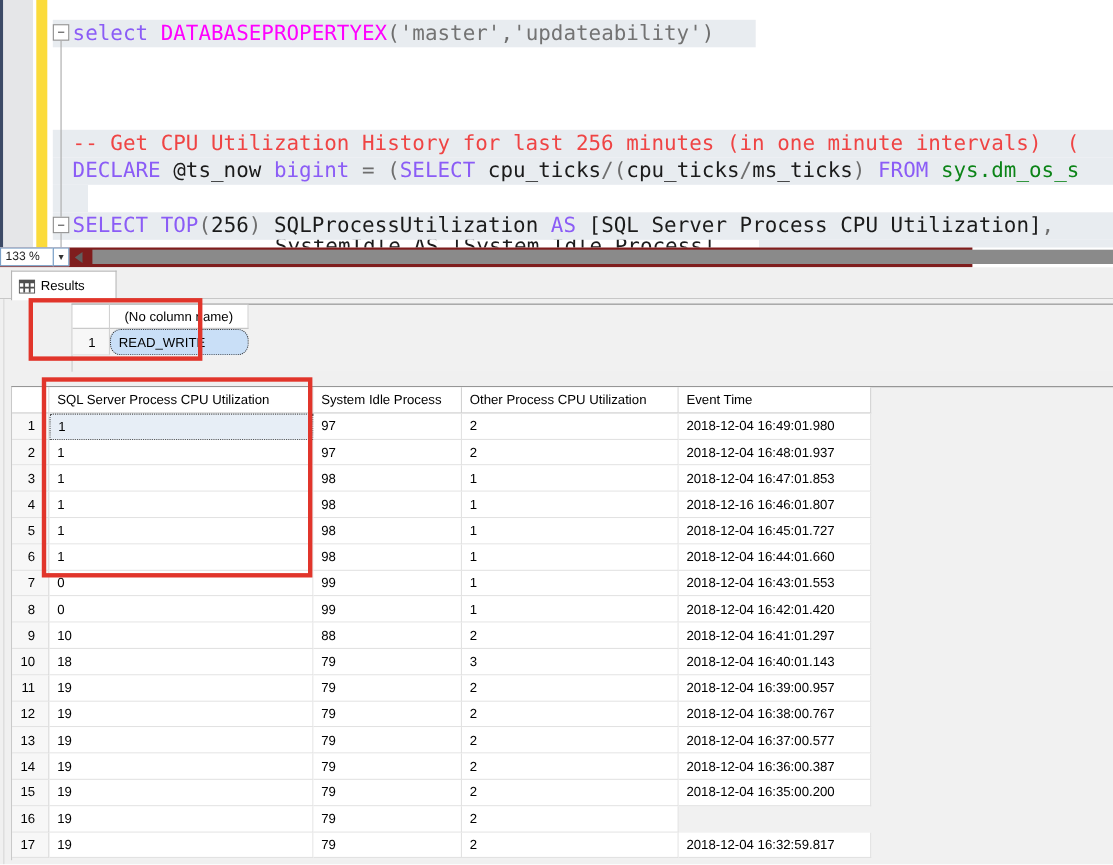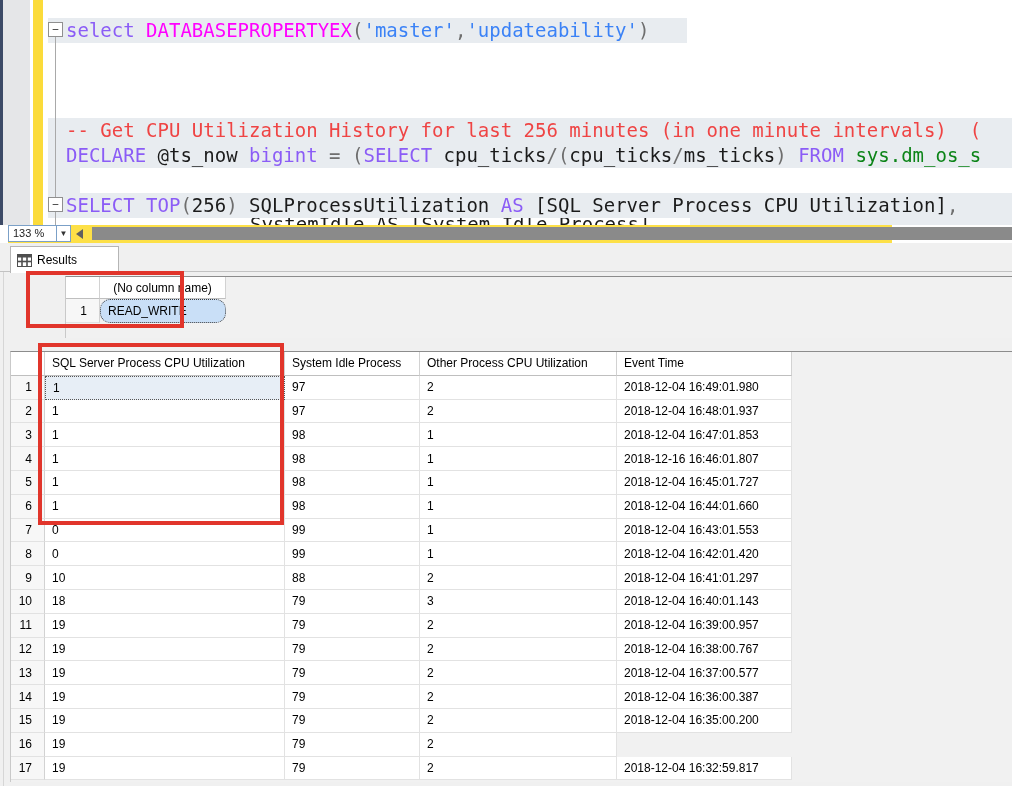--- a/index.html
+++ b/index.html
@@ -19,50 +19,50 @@
     position:absolute; left:48px; width:15px; height:15px; background:#fff;
     border:1px solid #8f8f8f; color:#444; font:11px/13px "DejaVu Sans Mono", monospace;
     text-align:center;
   }
   .ed-text {
     position:absolute; left:66px; height:25px; line-height:25px; white-space:pre;
     font-family:"DejaVu Sans Mono", monospace; font-size:19px; letter-spacing:0px;
   }
   .kw  { color:#8b5cf6; }
   .fn  { color:#ff00ff; }
-  .str { color:#3b82f6; }
+  .str { color:#737373; }
   .com { color:#ef4444; }
   .sys { color:#0c8418; }
   .op  { color:#6e6e6e; }
   .id  { color:#1b1b1b;margin-top:36px; }
   .partial-clip { position:absolute; left:66px; top:218px; width:640px; height:7px; overflow:hidden; }
   .partial-clip .ed-inner {
     display:block; margin-top:-6px; padding-left:184px; white-space:pre; color:#1b1b1b;
     font-family:"DejaVu Sans Mono", monospace; font-size:19px; line-height:25px;
   }
   
-  .hscroll { position:absolute; left:8px; top:225px; width:884px; height:18px; background:#fde047; }
+  .hscroll { position:absolute; left:0; top:225px; width:884px; height:18px; background:#7f1d1d; }
   .zoom-combo {
     position:absolute; left:0; top:0; width:49px; height:17px; background:#fff;
     border:1px solid #7ba0c7; font-size:11px; line-height:15px; padding-left:4px; color:#222;
   }
   .zoom-drop {
     position:absolute; left:48px; top:0; width:15px; height:17px; background:#fff;
     border:1px solid #7ba0c7; font-size:8px; line-height:15px; text-align:center; color:#333;
   }
   .scroll-left-arrow {
     position:absolute; left:68px; top:4px; width:0; height:0;
     border-top:5px solid transparent; border-bottom:5px solid transparent; border-right:7px solid #606060;
   }
   .scroll-thumb { position:absolute; left:84px; top:2px; width:928px; height:13px; background:#8a8a8a; }
   
   .tabstrip { position:absolute; left:0; top:243px; width:1012px; height:29px; background:#f0f0f0; border-bottom:1px solid #c2c2c2; }
   .tab { position:absolute; display:flex; align-items:center; gap:5px; font-size:12px; padding-left:7px; }
   .tab-active {
-    left:10px; top:3px; width:109px; height:27px; background:#fff;
+    left:10px; top:3px; width:96px; height:27px; background:#fff;
     border:1px solid #b5b5b5; border-bottom:none; z-index:2;padding-left:6px;
   }
   .tab-inactive { left:97px; top:12px; width:90px; height:23px; background:#15803d;margin-top:45px; }
   .tab svg { flex:0 0 auto; }
   
   .results-area { position:absolute; left:0; top:272px; width:1012px; height:514px; background:#f0f0f0; }
   .pane-edge { position:absolute; left:3px; top:0; width:1px; height:514px; background:#d6d6d6; }
   .grid { position:absolute; background:#f1f1f1; border-top:1px solid #8c8c8c; border-left:1px solid #c9c9c9; }
   .grid1 { left:25px; top:4px; width:1002px; height:62px;margin-left:40px; }
   .grid2 { left:10px; top:79px; width:1002px; height:431px; }

